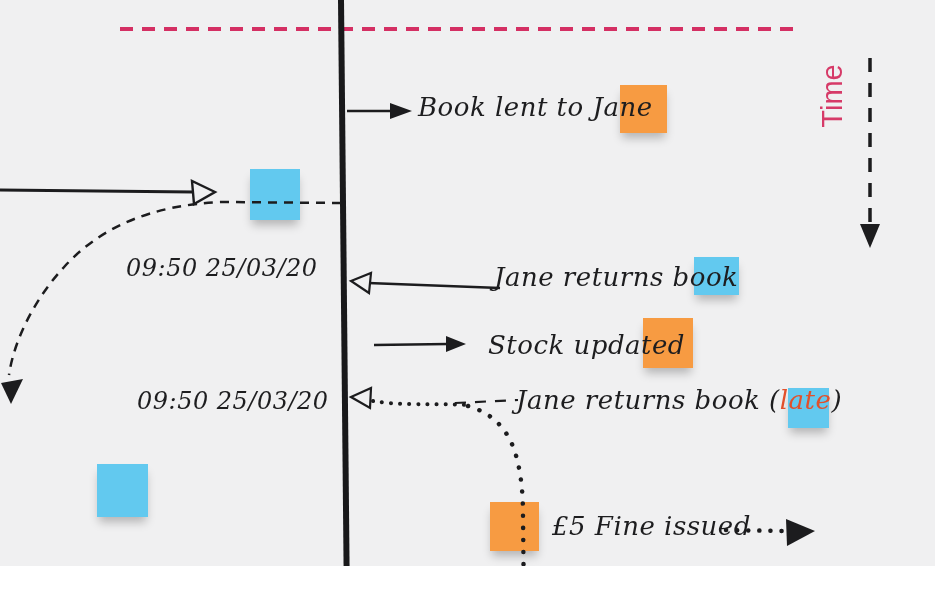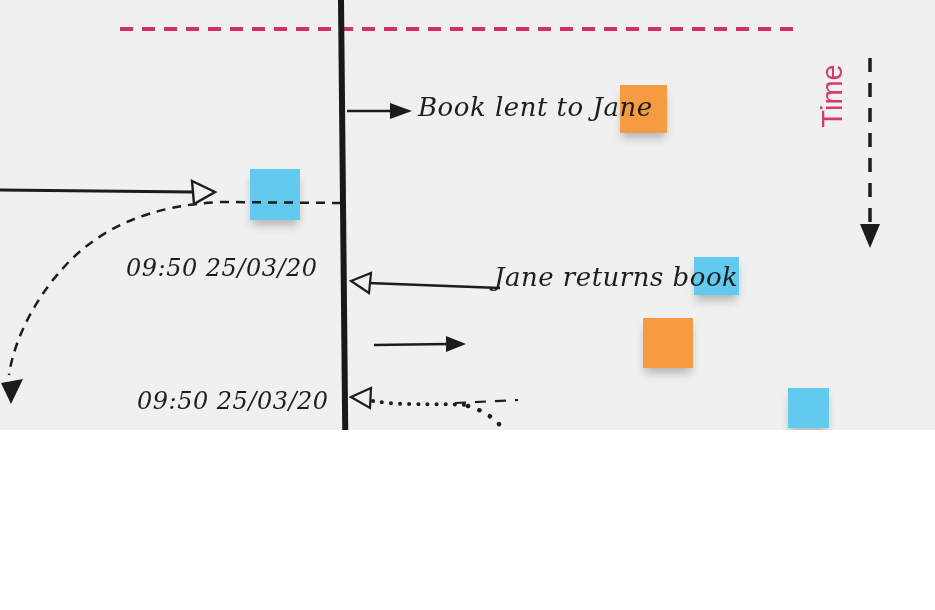--- a/index.html
+++ b/index.html
@@ -1,21 +1,21 @@
 <!DOCTYPE html>
 <html><head>
 <meta charset="utf-8">
 <style>
   html,body { margin:0; padding:0; }
   body { font-family: "Liberation Sans", sans-serif; }
 
   #board {
     position: relative;
     width: 935px;
-    height: 430px;
+    height: 566px;
     background: #f0f0f1;
     overflow: hidden;
   }
 
   
   .note {
     position: absolute;
     box-shadow: 0 7px 9px -2px rgba(0,0,0,0.25);
   }
   .note.orange { background: #f79b42; }
@@ -119,19 +119,22 @@
       <polygon points="815,531 786,519 787,546" fill="#1c1c1e"></polygon>
     </g>
   </svg>
 
   <div class="hand med" style="left:418px; top:92px;">Book lent to Jane</div>
 
   <div class="hand big" style="left:126px; top:254px;">09:50 25/03/20</div>
 
   <div class="hand med" style="left:494px; top:262px;">Jane returns book</div>
 
+  <div class="hand med" style="left:488px; top:330px;">Stock updated</div>
 
   <div class="hand big" style="left:137px; top:387px;">09:50 25/03/20</div>
 
+  <div class="hand med" style="left:516px; top:385px;"><span>Jane returns book </span><span>(</span><span class="late-word">late</span><span>)</span></div>
 
+  <div class="hand med" style="left:552px; top:511px;">£5 Fine issued</div>
 
   <div id="time-label">Time</div>
 </div>
 
 </body></html>

